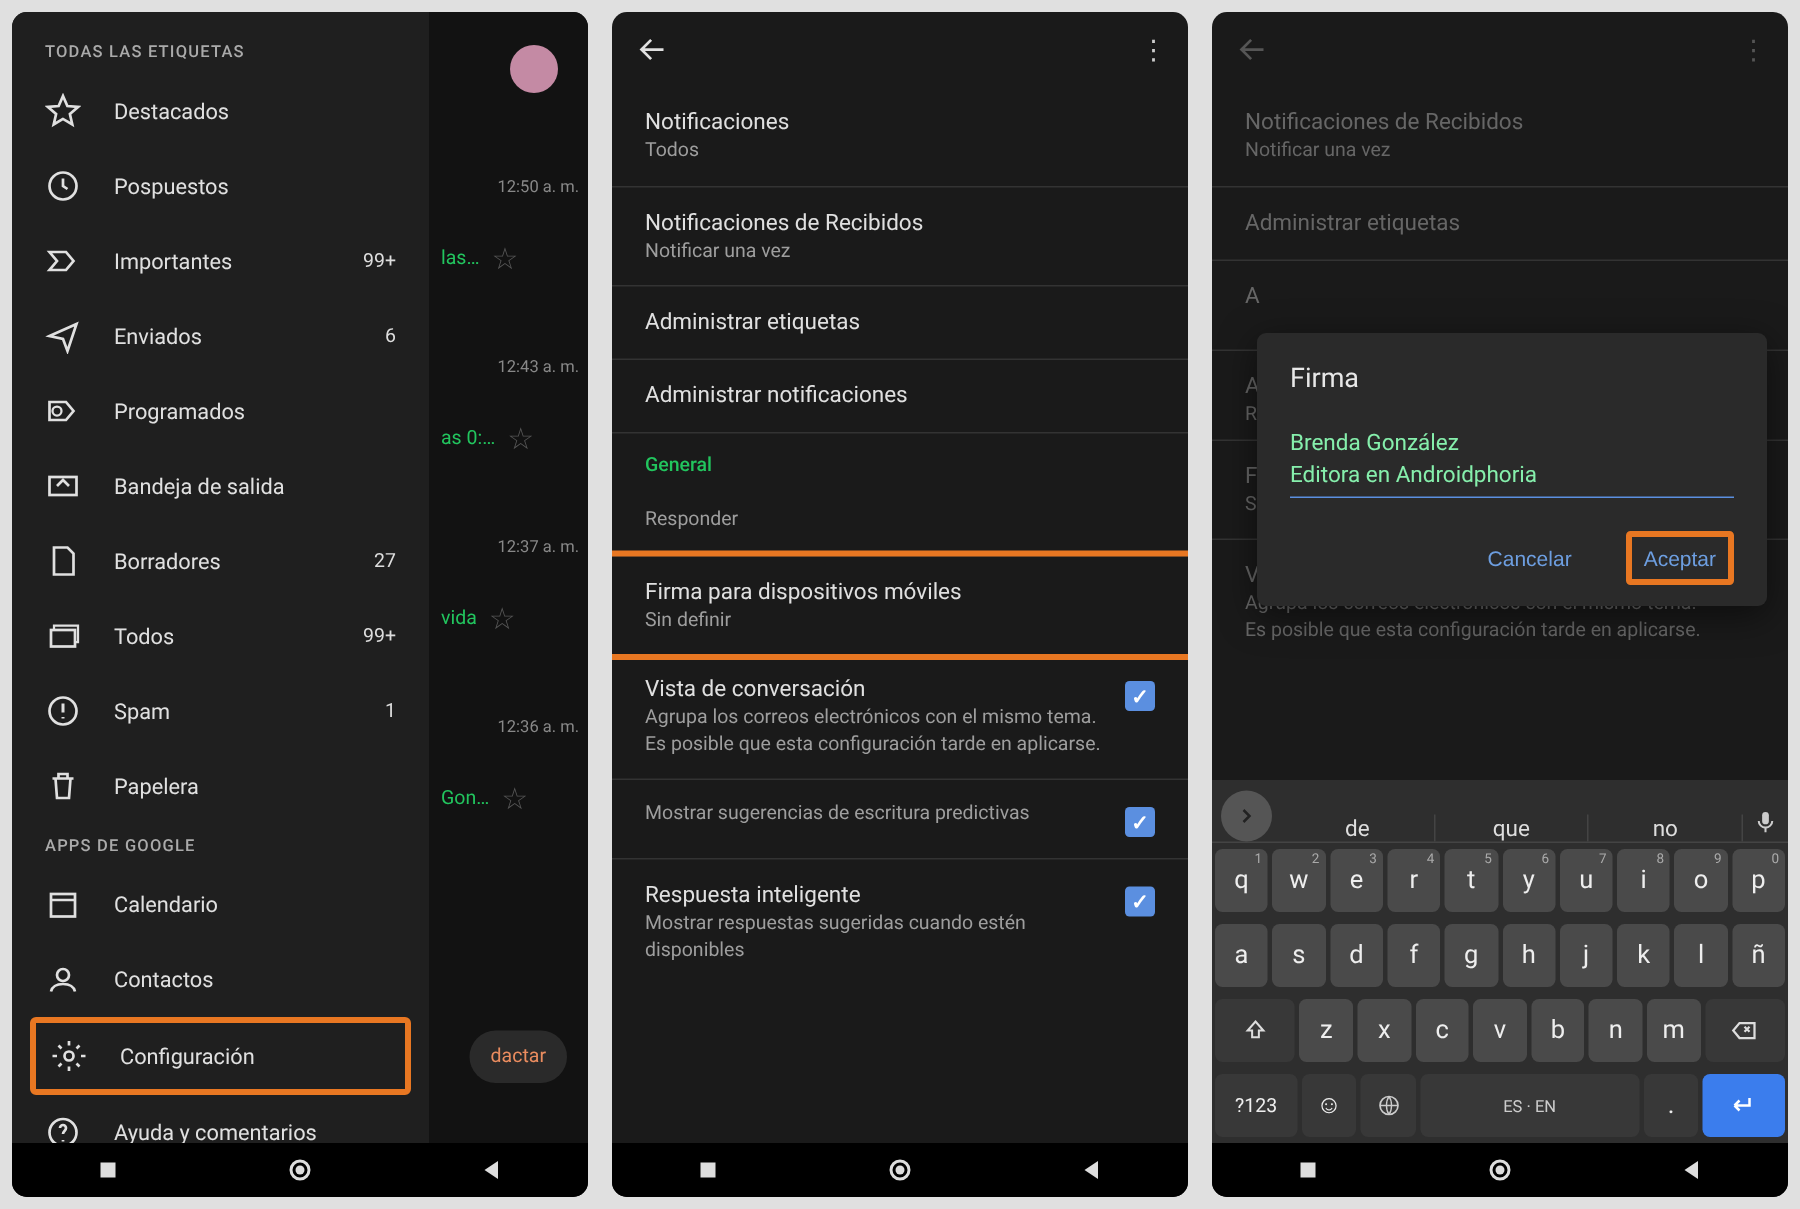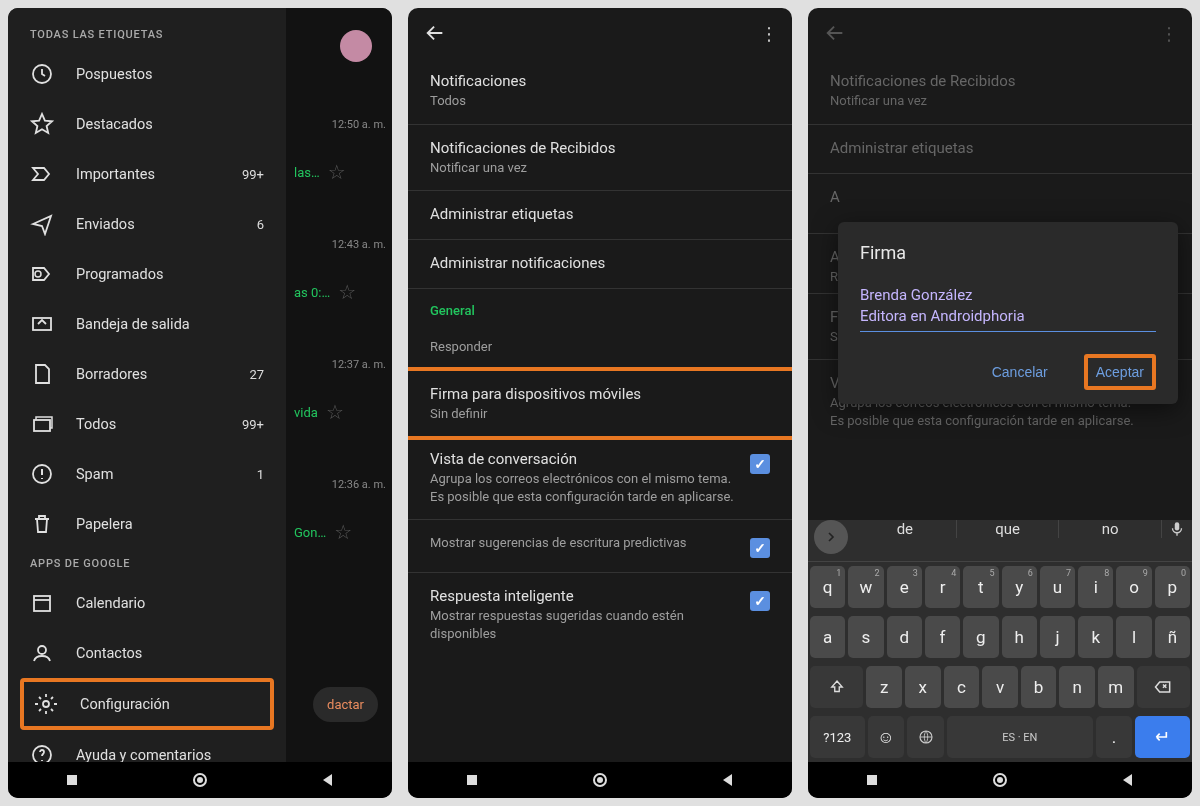--- a/index.html
+++ b/index.html
@@ -99,33 +99,33 @@
     top:164px; left:30px; right:14px;
     background:#2a2a2a;
     border-radius:6px;
     padding:20px 22px 14px 22px;
     color:#e0e0e0;
     box-shadow:0 6px 24px rgba(0,0,0,0.5);
   }
   .dialog-title { font-size:18px; margin-bottom:22px; color:#e8e8e8;}
   .dialog-input {
     border:none; border-bottom:1.5px solid #5b8fe0; background:transparent;
-    color:#c4b5fd; font-size:15px; width:100%; padding-bottom:4px; line-height:1.4;
+    color:#86efac; font-size:15px; width:100%; padding-bottom:4px; line-height:1.4;
   }
   .dialog-actions { display:flex; justify-content:flex-end; gap:26px; margin-top:22px;}
   .dialog-btn { font-size:14px; color:#6d9ee0; padding:8px 10px; background:none; border:none;}
   .dialog-btn.accept { border:4px solid #e87722; border-radius:3px; padding:6px 8px;}
 
   
   .keyboard {
     background:#2e2e2e;
     color:#e0e0e0;
     font-size:14px;
   }
-  .suggest-row { display:flex; align-items:flex-start; height:42px; border-bottom:1px solid #444;}
+  .suggest-row { display:flex; align-items:flex-end; height:42px; border-bottom:1px solid #444;}
   .suggest-btn { width:34px; height:34px; background:#555; border-radius:50%; margin:0 6px; display:flex;align-items:center;justify-content:center; fill:#e0e0e0;}
   .suggest { flex:1; text-align:center; font-size:15px; color:#ddd; border-right:1px solid #444;}
   .suggest:last-of-type { border-right:none;}
   .mic { width:30px; text-align:center; fill:#ccc;}
   .key-row { display:flex; justify-content:center; padding:4px 2px; gap:3px;}
   .key {
     flex:1; background:#4a4a4a; border-radius:5px; height:42px;
     display:flex; align-items:center; justify-content:center;
     font-size:17px; color:#eee; position:relative;
   }
@@ -148,31 +148,31 @@
 </head>
 <body>
 
 <div class="phone">
   <div class="p1-content">
     <div class="drawer">
       <div class="drawer-section-label">TODAS LAS ETIQUETAS</div>
 
       <div class="drawer-item">
         <svg class="icon" viewBox="0 0 24 24">
+            <path d="M12 17.3l-6.2 3.7 1.6-7L2 9.3l7.1-.6L12 2l2.9 6.7 7.1.6-5.4 4.7 1.6 7z" fill="none" stroke="#e0e0e0" stroke-width="1.8"></path>
+          </svg>
+        <span class="label">Destacados</span>
+        <span class="badge"></span>
+      </div>
+      <div class="drawer-item">
+        <svg class="icon" viewBox="0 0 24 24">
             <circle cx="12" cy="12" r="9" fill="none" stroke="#e0e0e0" stroke-width="1.8"></circle>
             <path d="M12 7v5l3 2" fill="none" stroke="#e0e0e0" stroke-width="1.8"></path>
           </svg>
         <span class="label">Pospuestos</span>
-      </div>
-      <div class="drawer-item">
-        <svg class="icon" viewBox="0 0 24 24">
-            <path d="M12 17.3l-6.2 3.7 1.6-7L2 9.3l7.1-.6L12 2l2.9 6.7 7.1.6-5.4 4.7 1.6 7z" fill="none" stroke="#e0e0e0" stroke-width="1.8"></path>
-          </svg>
-        <span class="label">Destacados</span>
-        <span class="badge"></span>
       </div>
       <div class="drawer-item">
         <svg class="icon" viewBox="0 0 24 24">
             <path d="M3 6h11l5 6-5 6H3l5-6z" fill="none" stroke="#e0e0e0" stroke-width="1.8"></path>
           </svg>
         <span class="label">Importantes</span>
         <span class="badge">99+</span>
       </div>
       <div class="drawer-item">
         <svg class="icon" viewBox="0 0 24 24">

